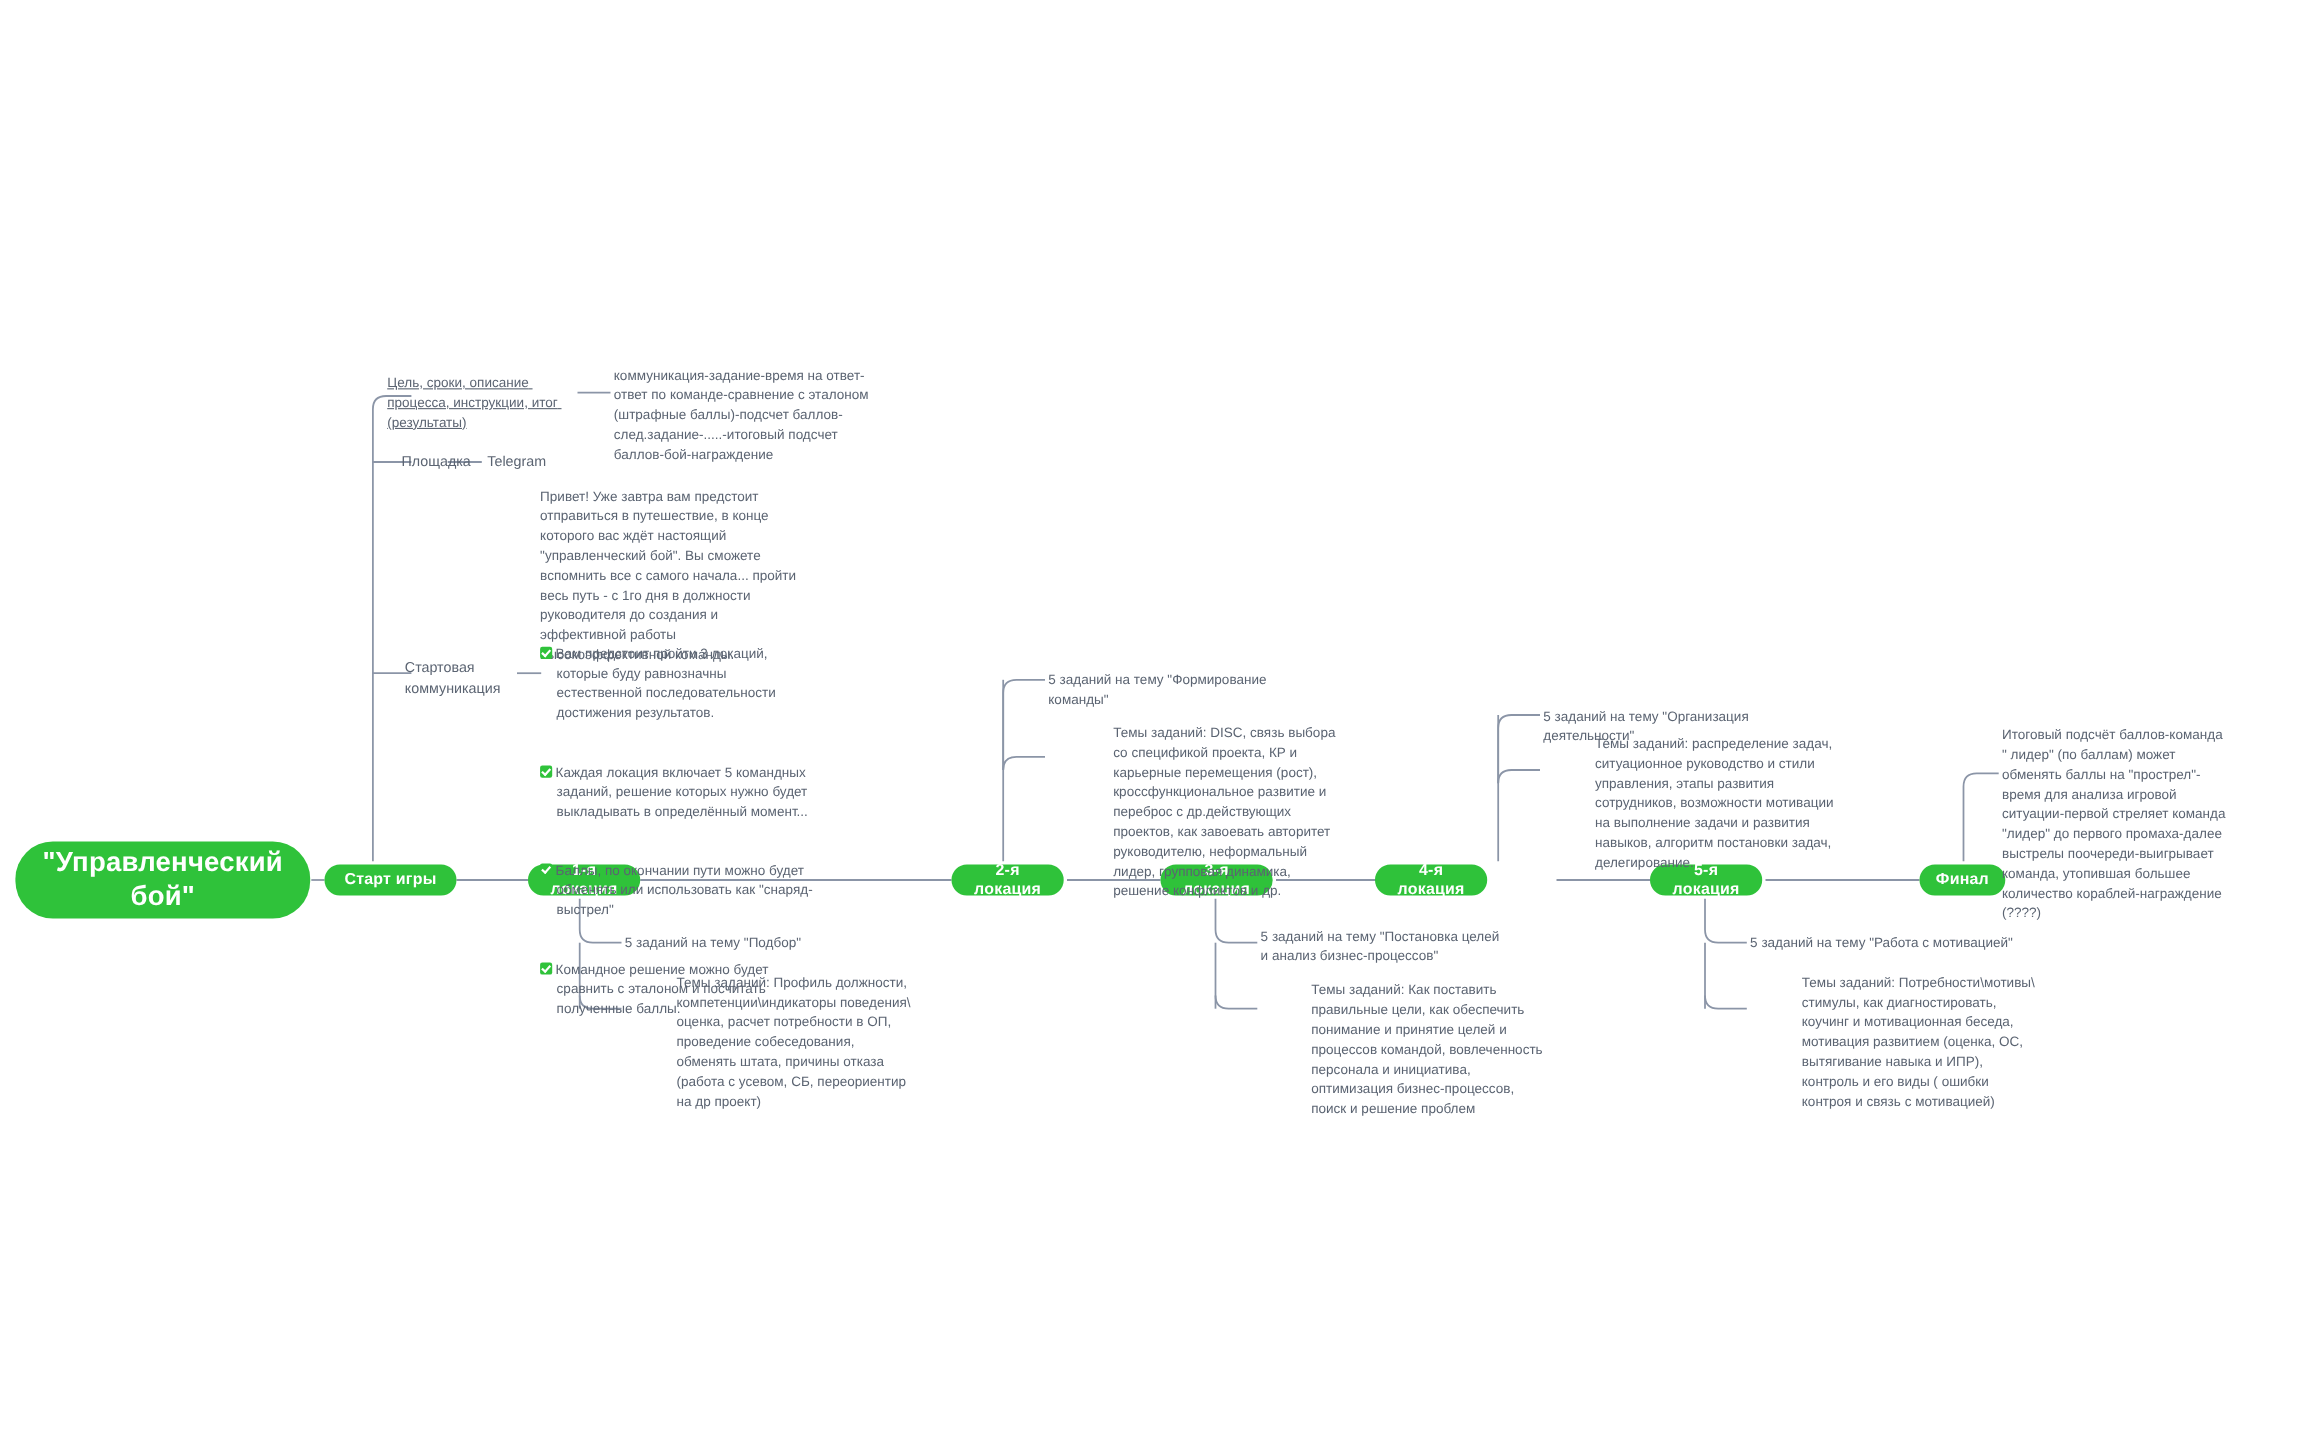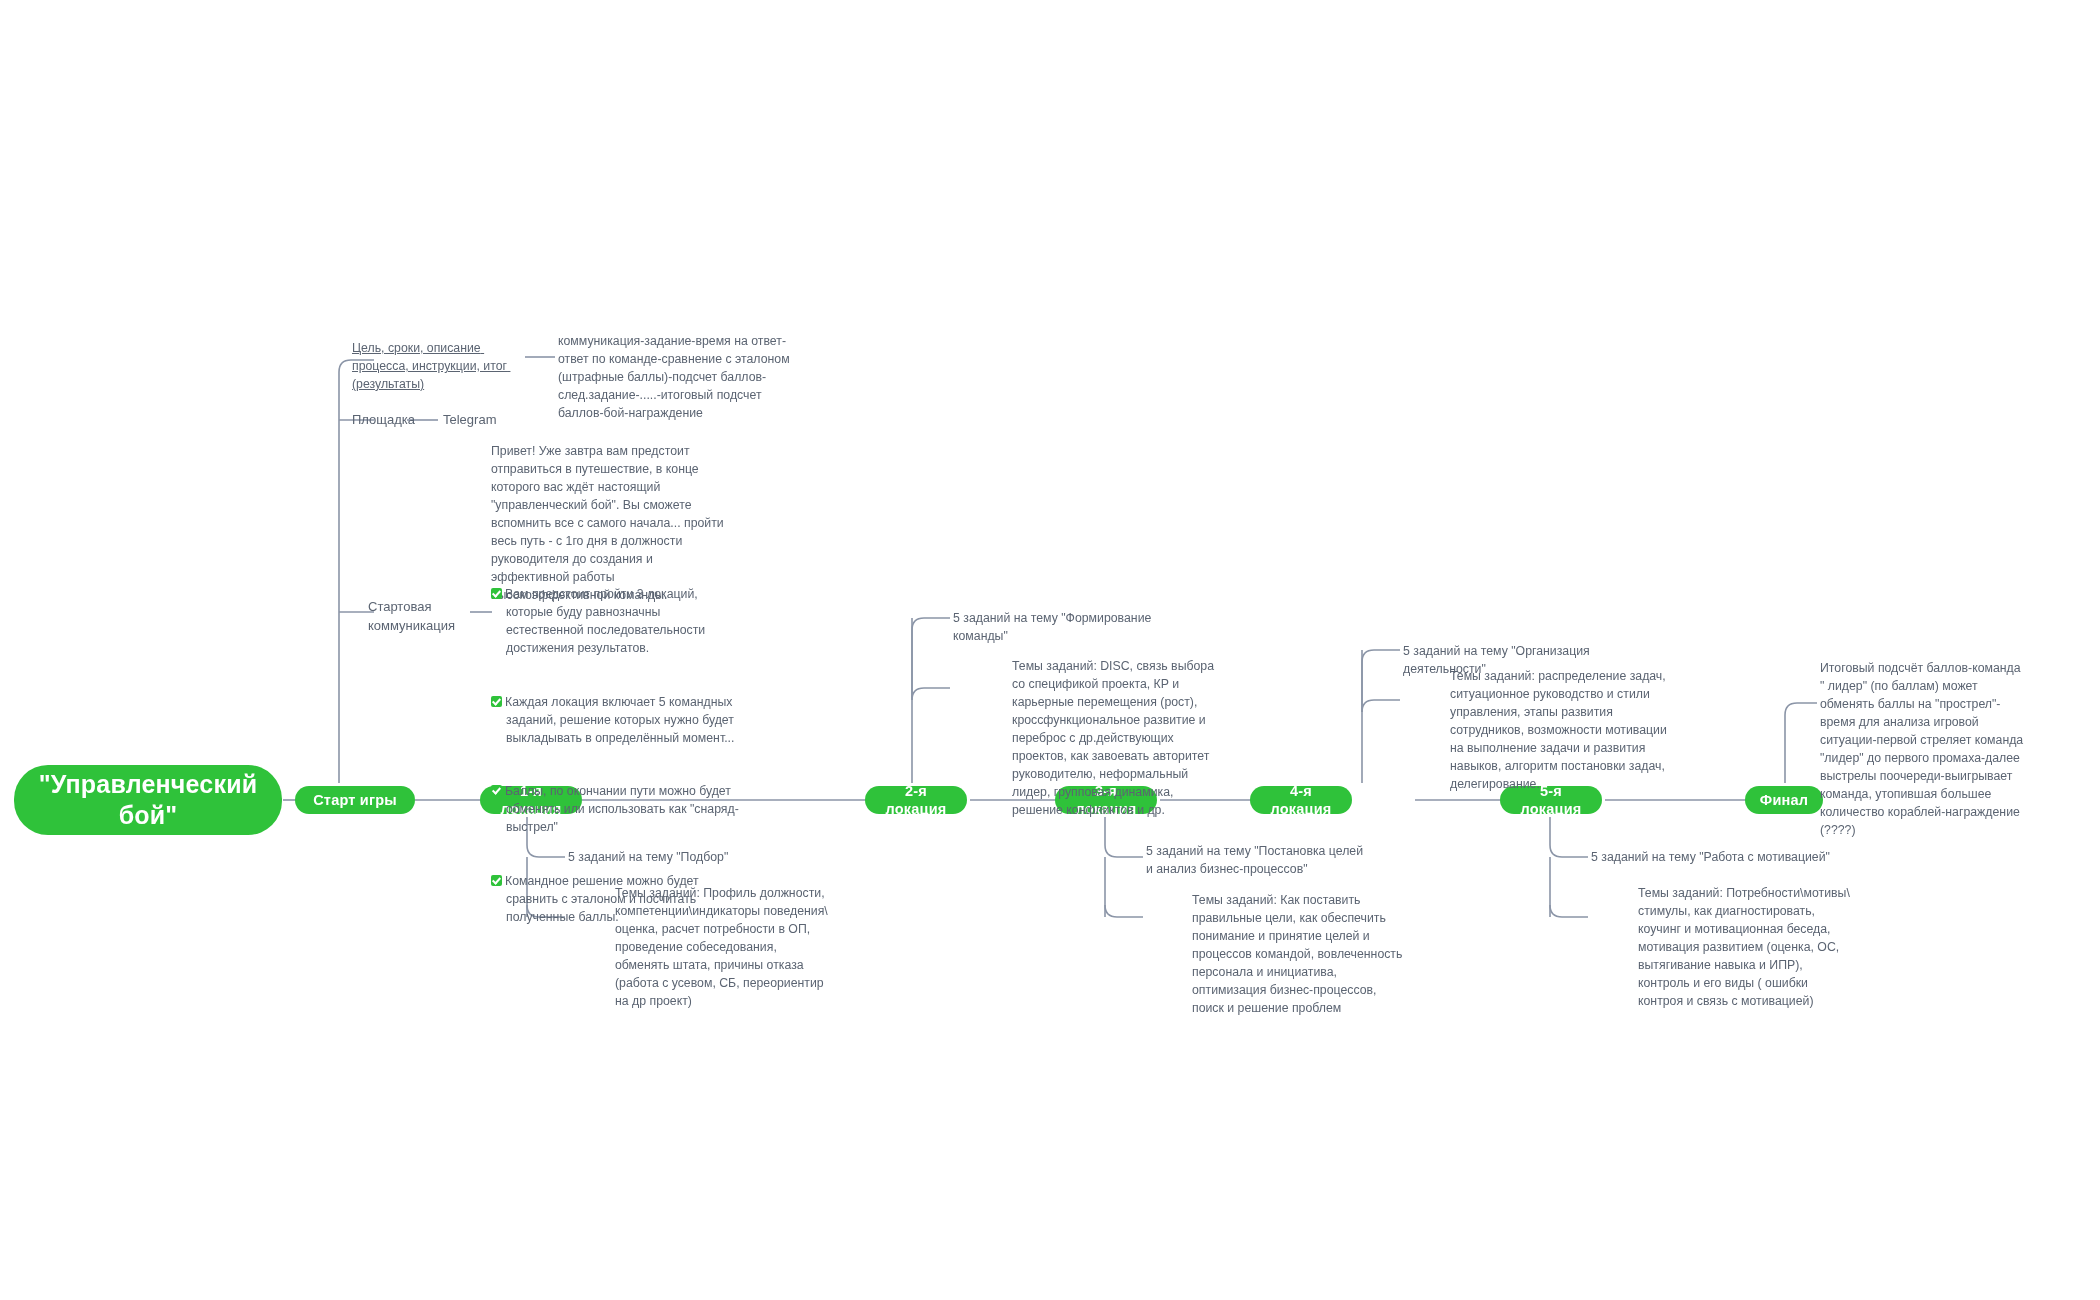--- a/index.html
+++ b/index.html
@@ -155,21 +155,21 @@
   </div>
 
   <div class="node stage" style="left:1745px;top:786px;width:78px;height:28px;">
     <span>Финал</span>
   </div>
 
   <div class="txt" style="left:352px;top:340px;width:180px;text-decoration:underline;">Цель, сроки, описание процесса, инструкции, итог (результаты)</div>
 
   <div class="txt" style="left:558px;top:333px;width:248px;">коммуникация-задание-время на ответ-ответ по команде-сравнение с эталоном (штрафные баллы)-подсчет баллов-след.задание-.....-итоговый подсчет баллов-бой-награждение</div>
 
-  <div class="txt label" style="left:352px;top:411px;width:90px;">Площадка</div>
+  <div class="txt label" style="left:365px;top:411px;width:90px;">Площадка</div>
 
   <div class="txt label" style="left:443px;top:411px;width:90px;">Telegram</div>
 
   <div class="txt label" style="left:368px;top:598px;width:110px;">Стартовая коммуникация</div>
 
   <div class="txt" style="left:491px;top:443px;width:242px;">Привет! Уже завтра вам предстоит отправиться в путешествие, в конце которого вас ждёт настоящий "управленческий бой". Вы сможете вспомнить все с самого начала... пройти весь путь - с 1го дня в должности руководителя до создания и эффективной работы высокоэффективной команды.</div>
 
   <div class="checklist" style="left:491px;top:550px;width:248px;">
     <span class="chk-row"><i class="chk"></i><span>Вам предстоит пройти 3 локаций, которые буду равнозначны естественной последовательности достижения результатов.</span></span>
     <span class="chk-row"><i class="chk"></i><span>Каждая локация включает 5 командных заданий, решение которых нужно будет выкладывать в определённый момент...</span></span>

